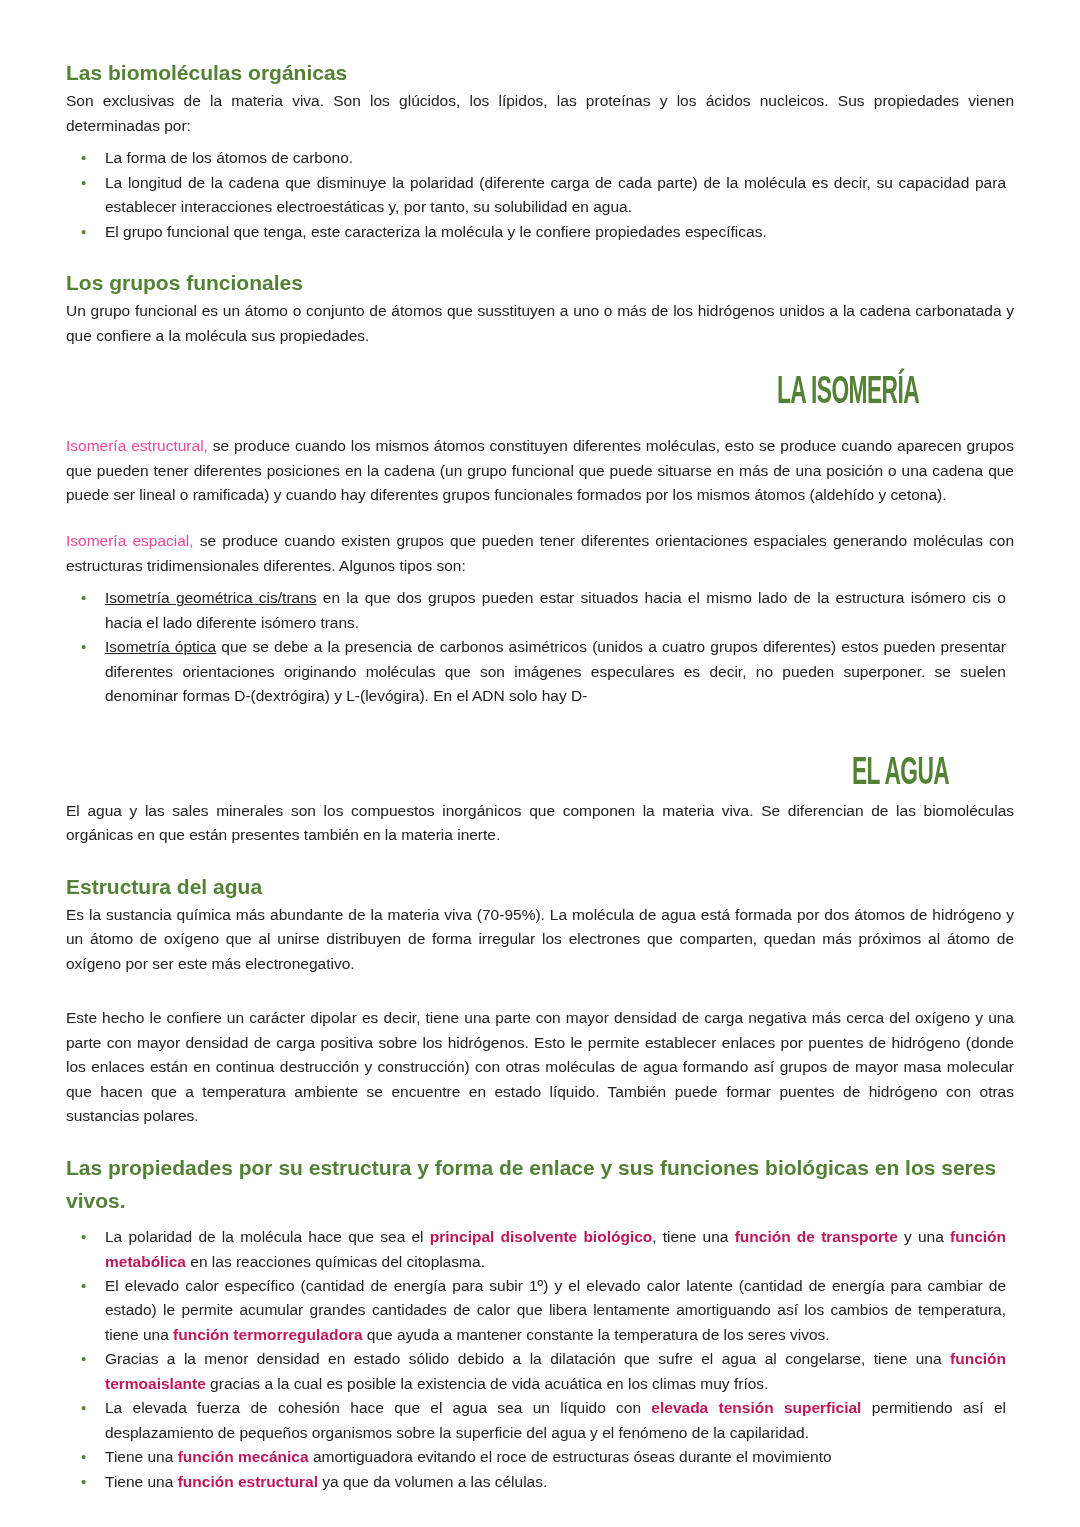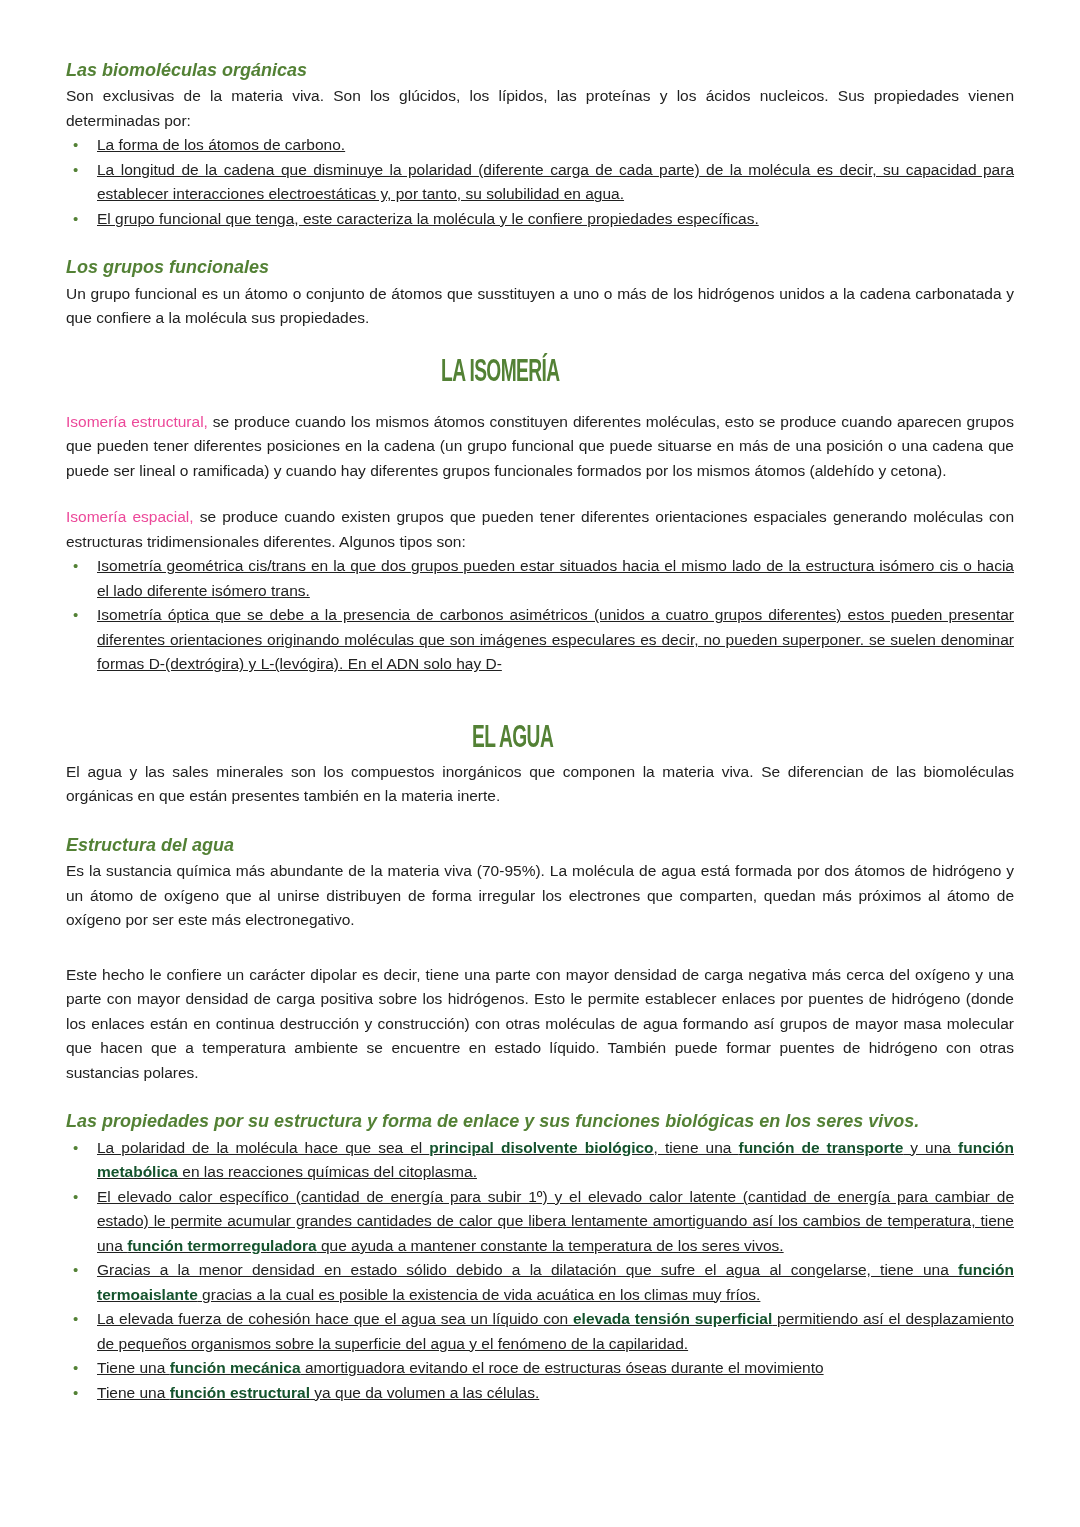--- a/index.html
+++ b/index.html
@@ -15,58 +15,57 @@
     padding: 56px 66px 0 66px;
     background: #ffffff;
     font-size: 15.5px;
     line-height: 1.58;
     text-align: justify;
   }
   section { margin-bottom: 22px; }
   section.big-gap { margin-bottom: 42px; }
   h3.subhead {
     color: #538135;
-    font-size: 18px;
+    font-size: 21px;
     font-weight: bold;
     text-align: left;
-    font-style: italic;
   }
   h1.bighead {
     color: #538135;
     font-weight: bold;
-    font-size: 32px;
-    text-align: center;
+    font-size: 38px;
+    text-align: right;
     margin-bottom: 6px;
     line-height: 1.1;
   }
   h1.bighead .condense {
     display: inline-block;
     transform: scaleX(0.60);
     transform-origin: left center;
     letter-spacing: -1px;
     white-space: nowrap;
   }
   p { margin: 0; }
   p.para-gap { margin-bottom: 30px; }
-  ul.bullets { list-style: none; margin: 0; padding: 0; text-decoration: underline; }
+  ul.bullets { list-style: none; margin: 8px; padding: 0; }
   ul.bullets li {
     position: relative;
     padding-left: 31px;
   }
   ul.bullets li::before {
     content: "\2022";
     position: absolute;
     left: 7px;
     top: 0;
     color: #538135;
     font-size: 15px;
   }
   .green-lead { color: #ec4899; }
   .ul-lead { text-decoration: underline; }
-  b { font-weight: bold; color: #14532d; }
+  b { font-weight: bold; color: #be185d; }
 </style>
 </head>
 <body>
 
 <div class="page">
 
   <section>
     <h3 class="subhead">Las biomoléculas orgánicas</h3>
     <p>Son exclusivas de la materia viva. Son los glúcidos, los lípidos, las proteínas y los ácidos nucleicos. Sus propiedades vienen determinadas por:</p>
     <ul class="bullets">

